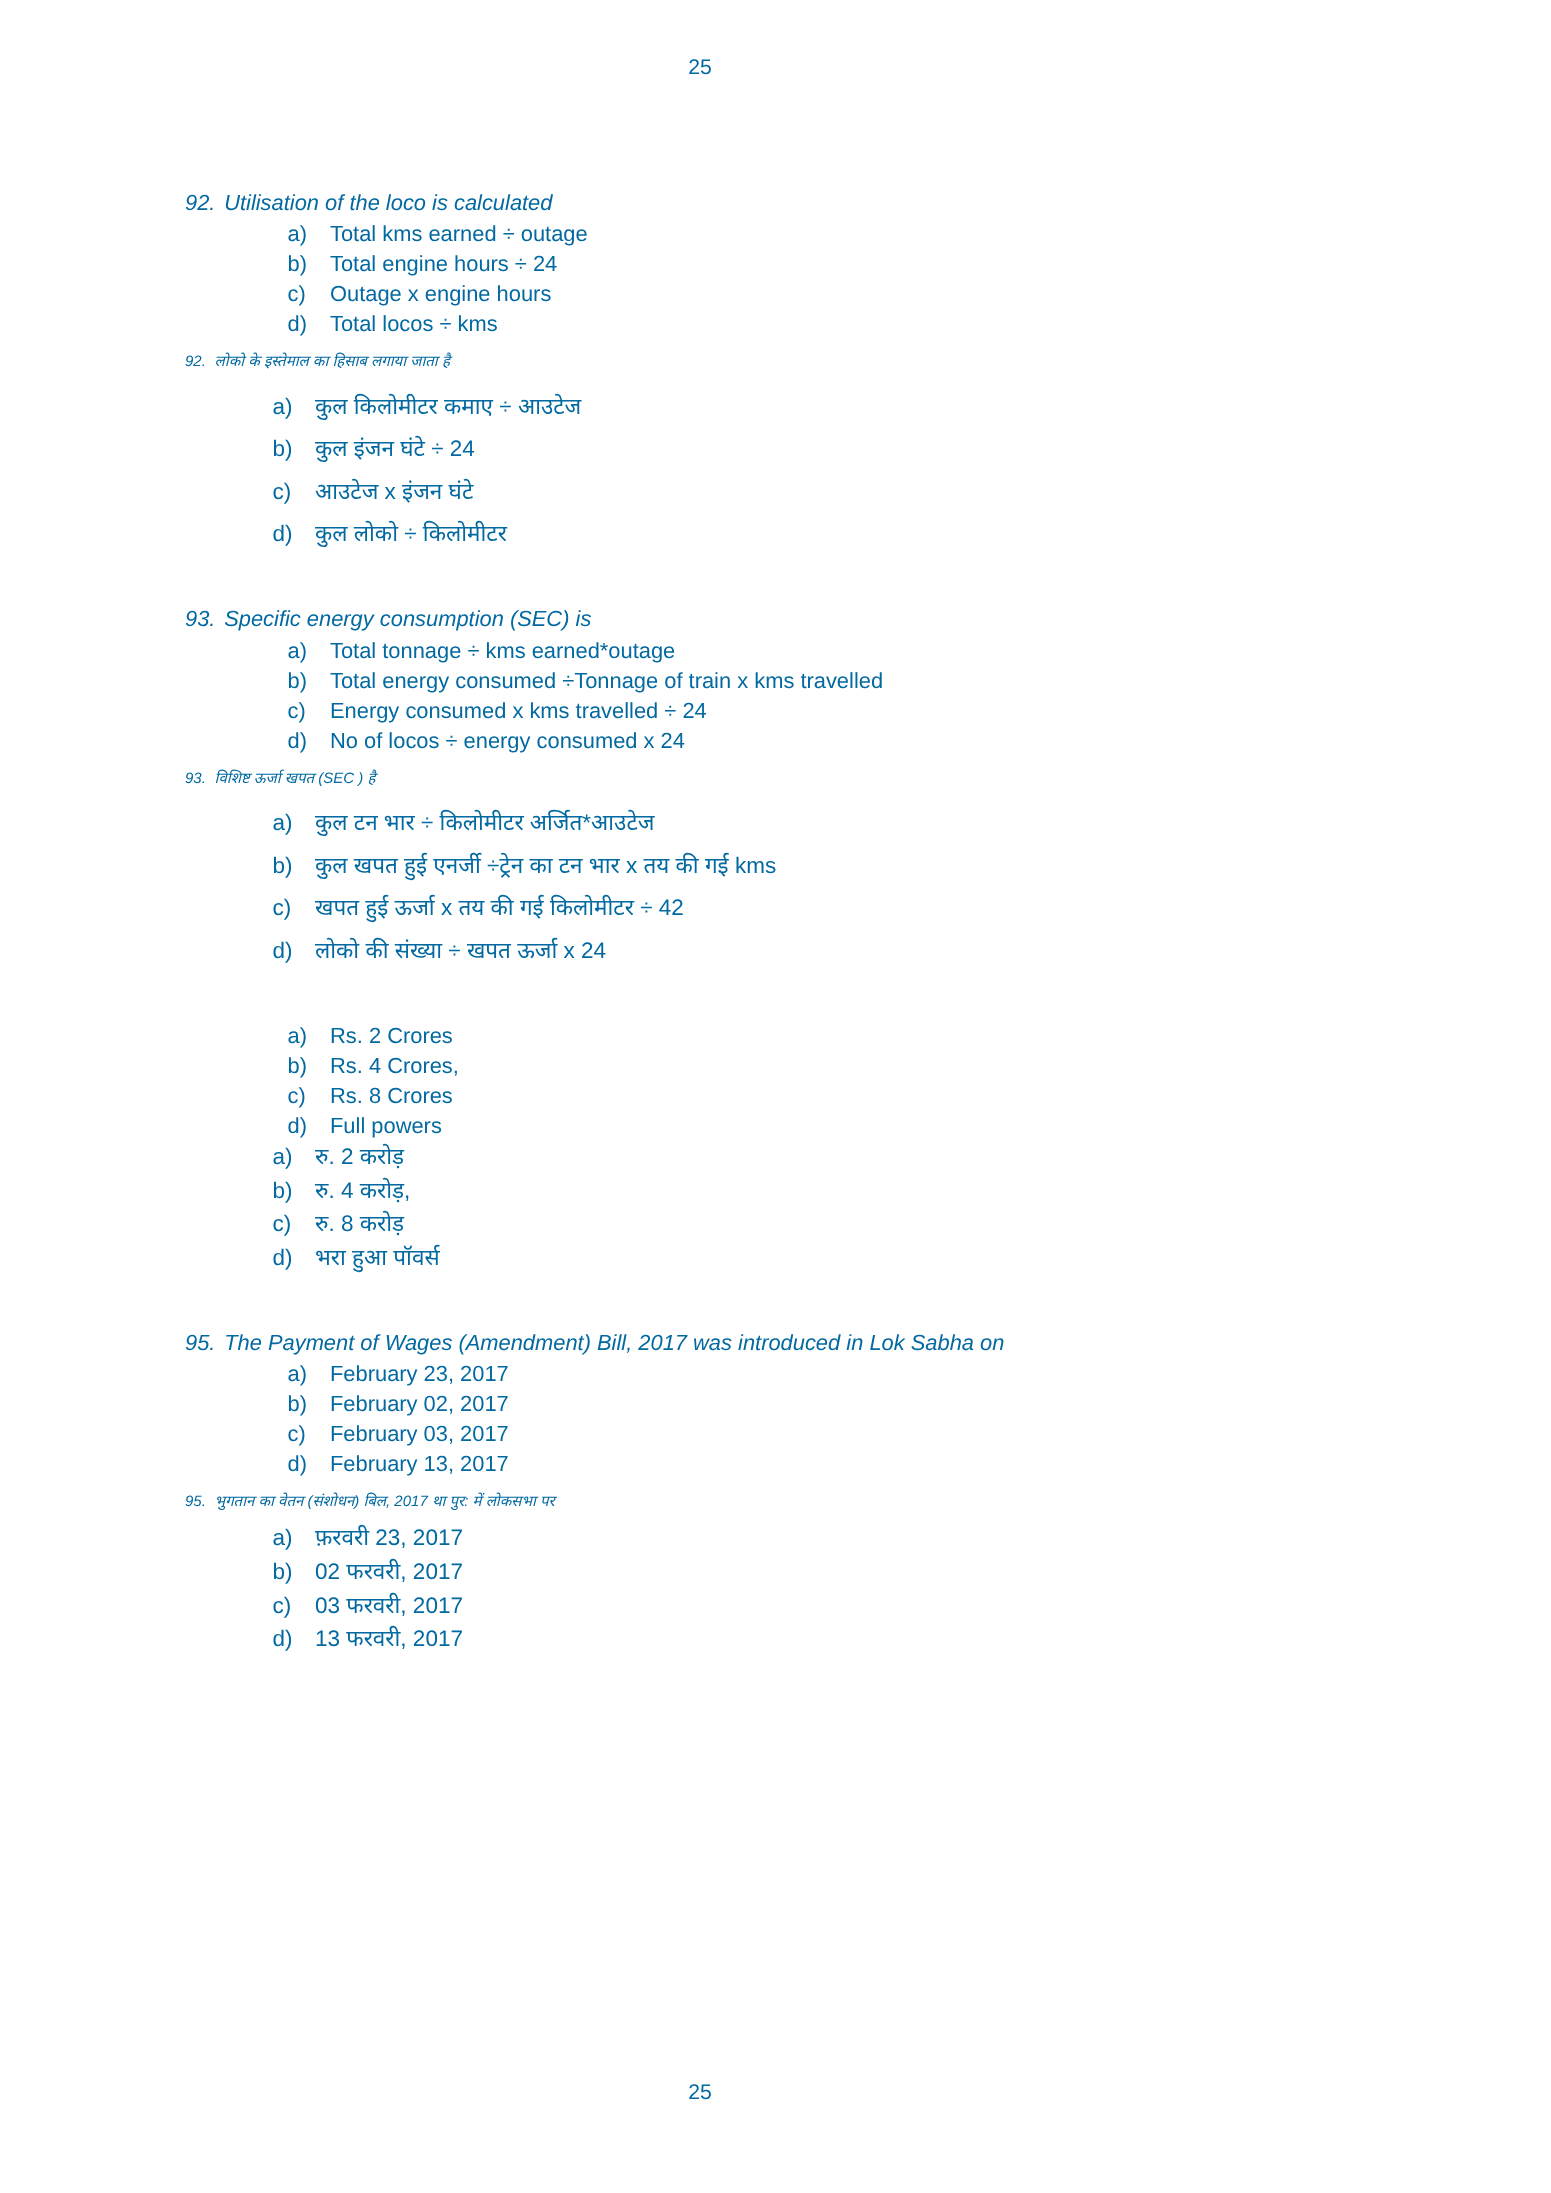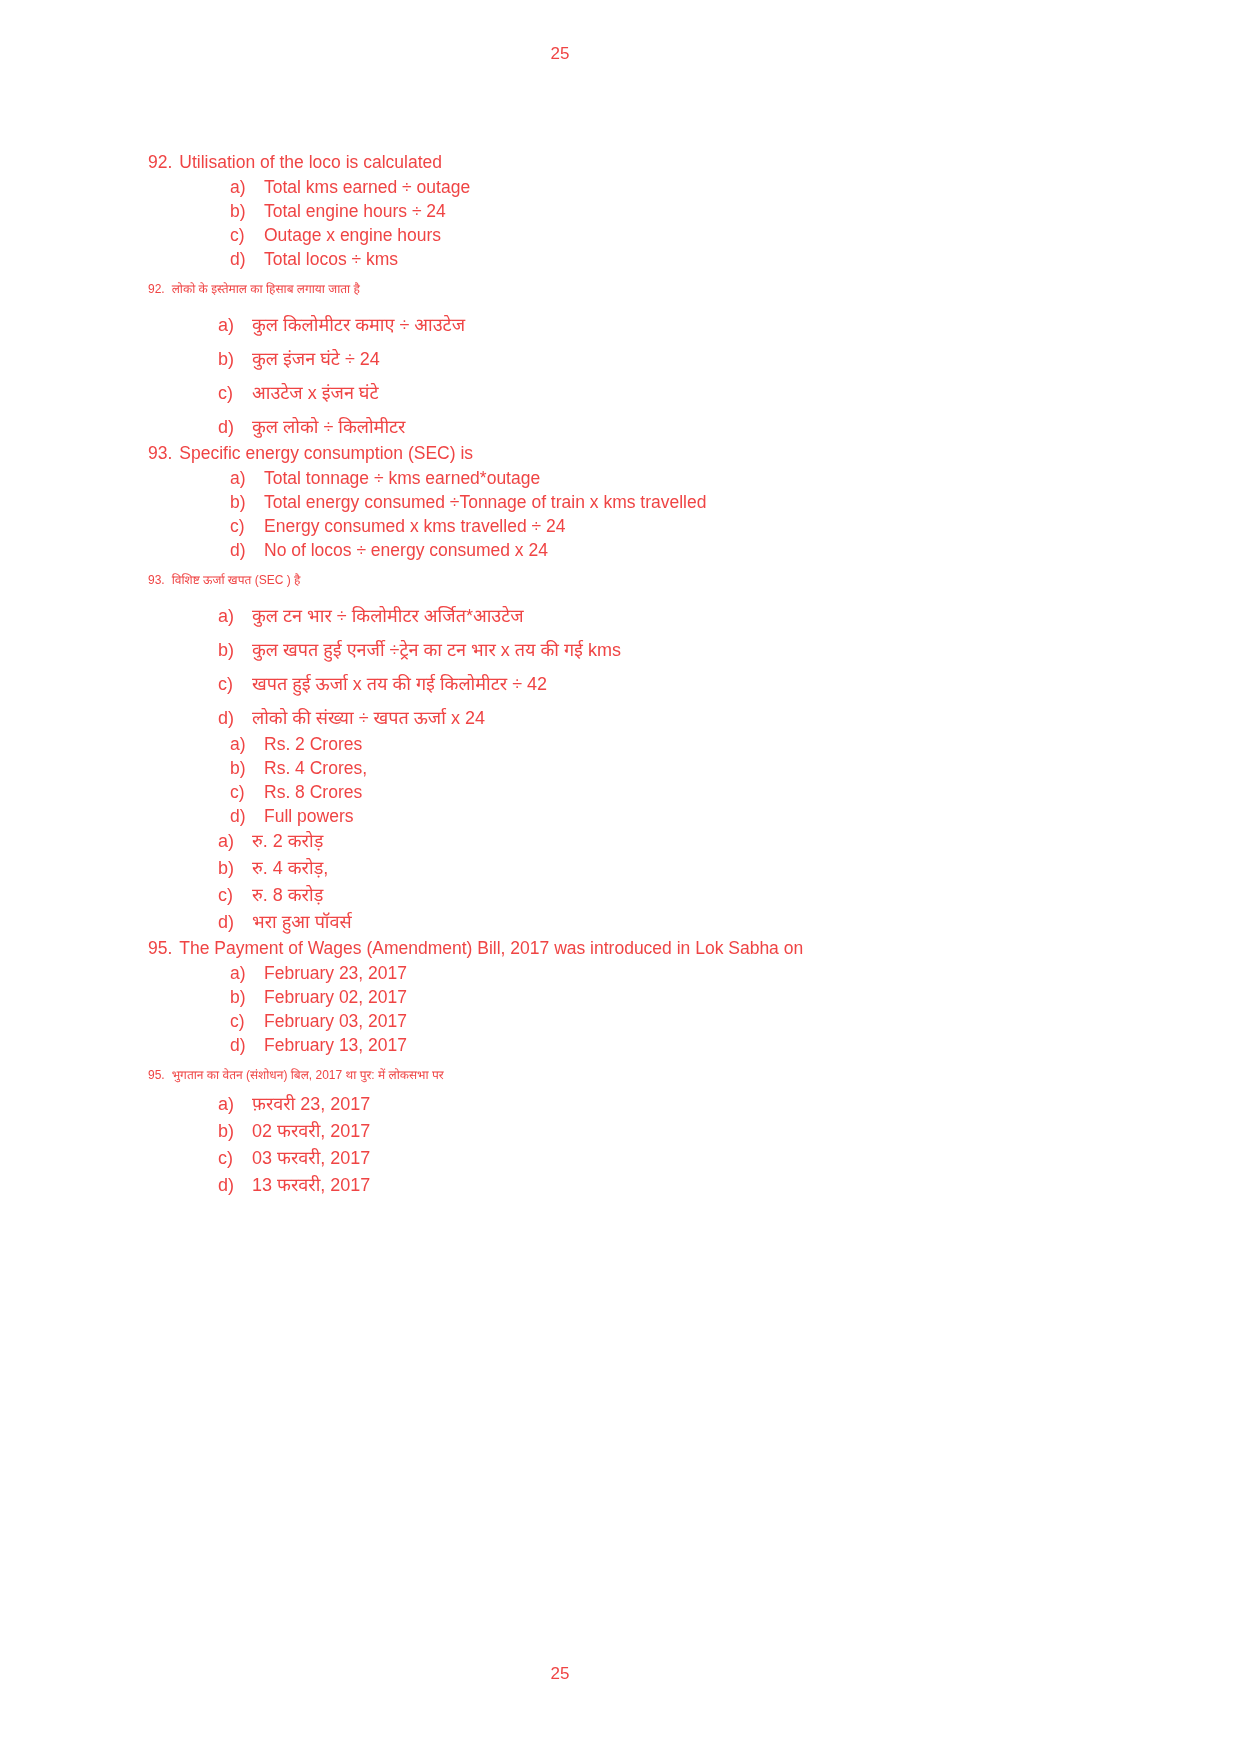--- a/index.html
+++ b/index.html
@@ -1,43 +1,44 @@
 <!DOCTYPE html>
 <html><head>
 <meta charset="utf-8">
 <style>
   html, body { margin: 0; padding: 0; background: #ffffff; }
   .page {
     position: relative;
     width: 1241px;
     height: 1754px;
     background: #ffffff;
-    color: #ef4444;
+    color: #0369a1;
     font-family: "Liberation Sans", sans-serif;
     overflow: hidden;
   }
   .pagenum {
     position: absolute;
     left: 0;
     width: 1120px;
     text-align: center;
     font-size: 17px;
   }
   .pagenum.top { top: 44px; }
   .pagenum.bottom { top: 1664px; }
   .content {
     position: absolute;
     top: 150px;
     left: 148px;
     width: 1000px;
   }
-  .qpair + .qpair { }
+  .qpair + .qpair { margin-top: 42px; }
   .qline {
     font-size: 17.5px;
     line-height: 25px;
+    font-style: italic;
   }
   .qline .qnum { margin-right: 7px; }
   .hi-head {
     font-size: 12px;
     line-height: 32px;
     margin-top: 2px;
   }
   .opt {
     display: flex;
     align-items: baseline;

